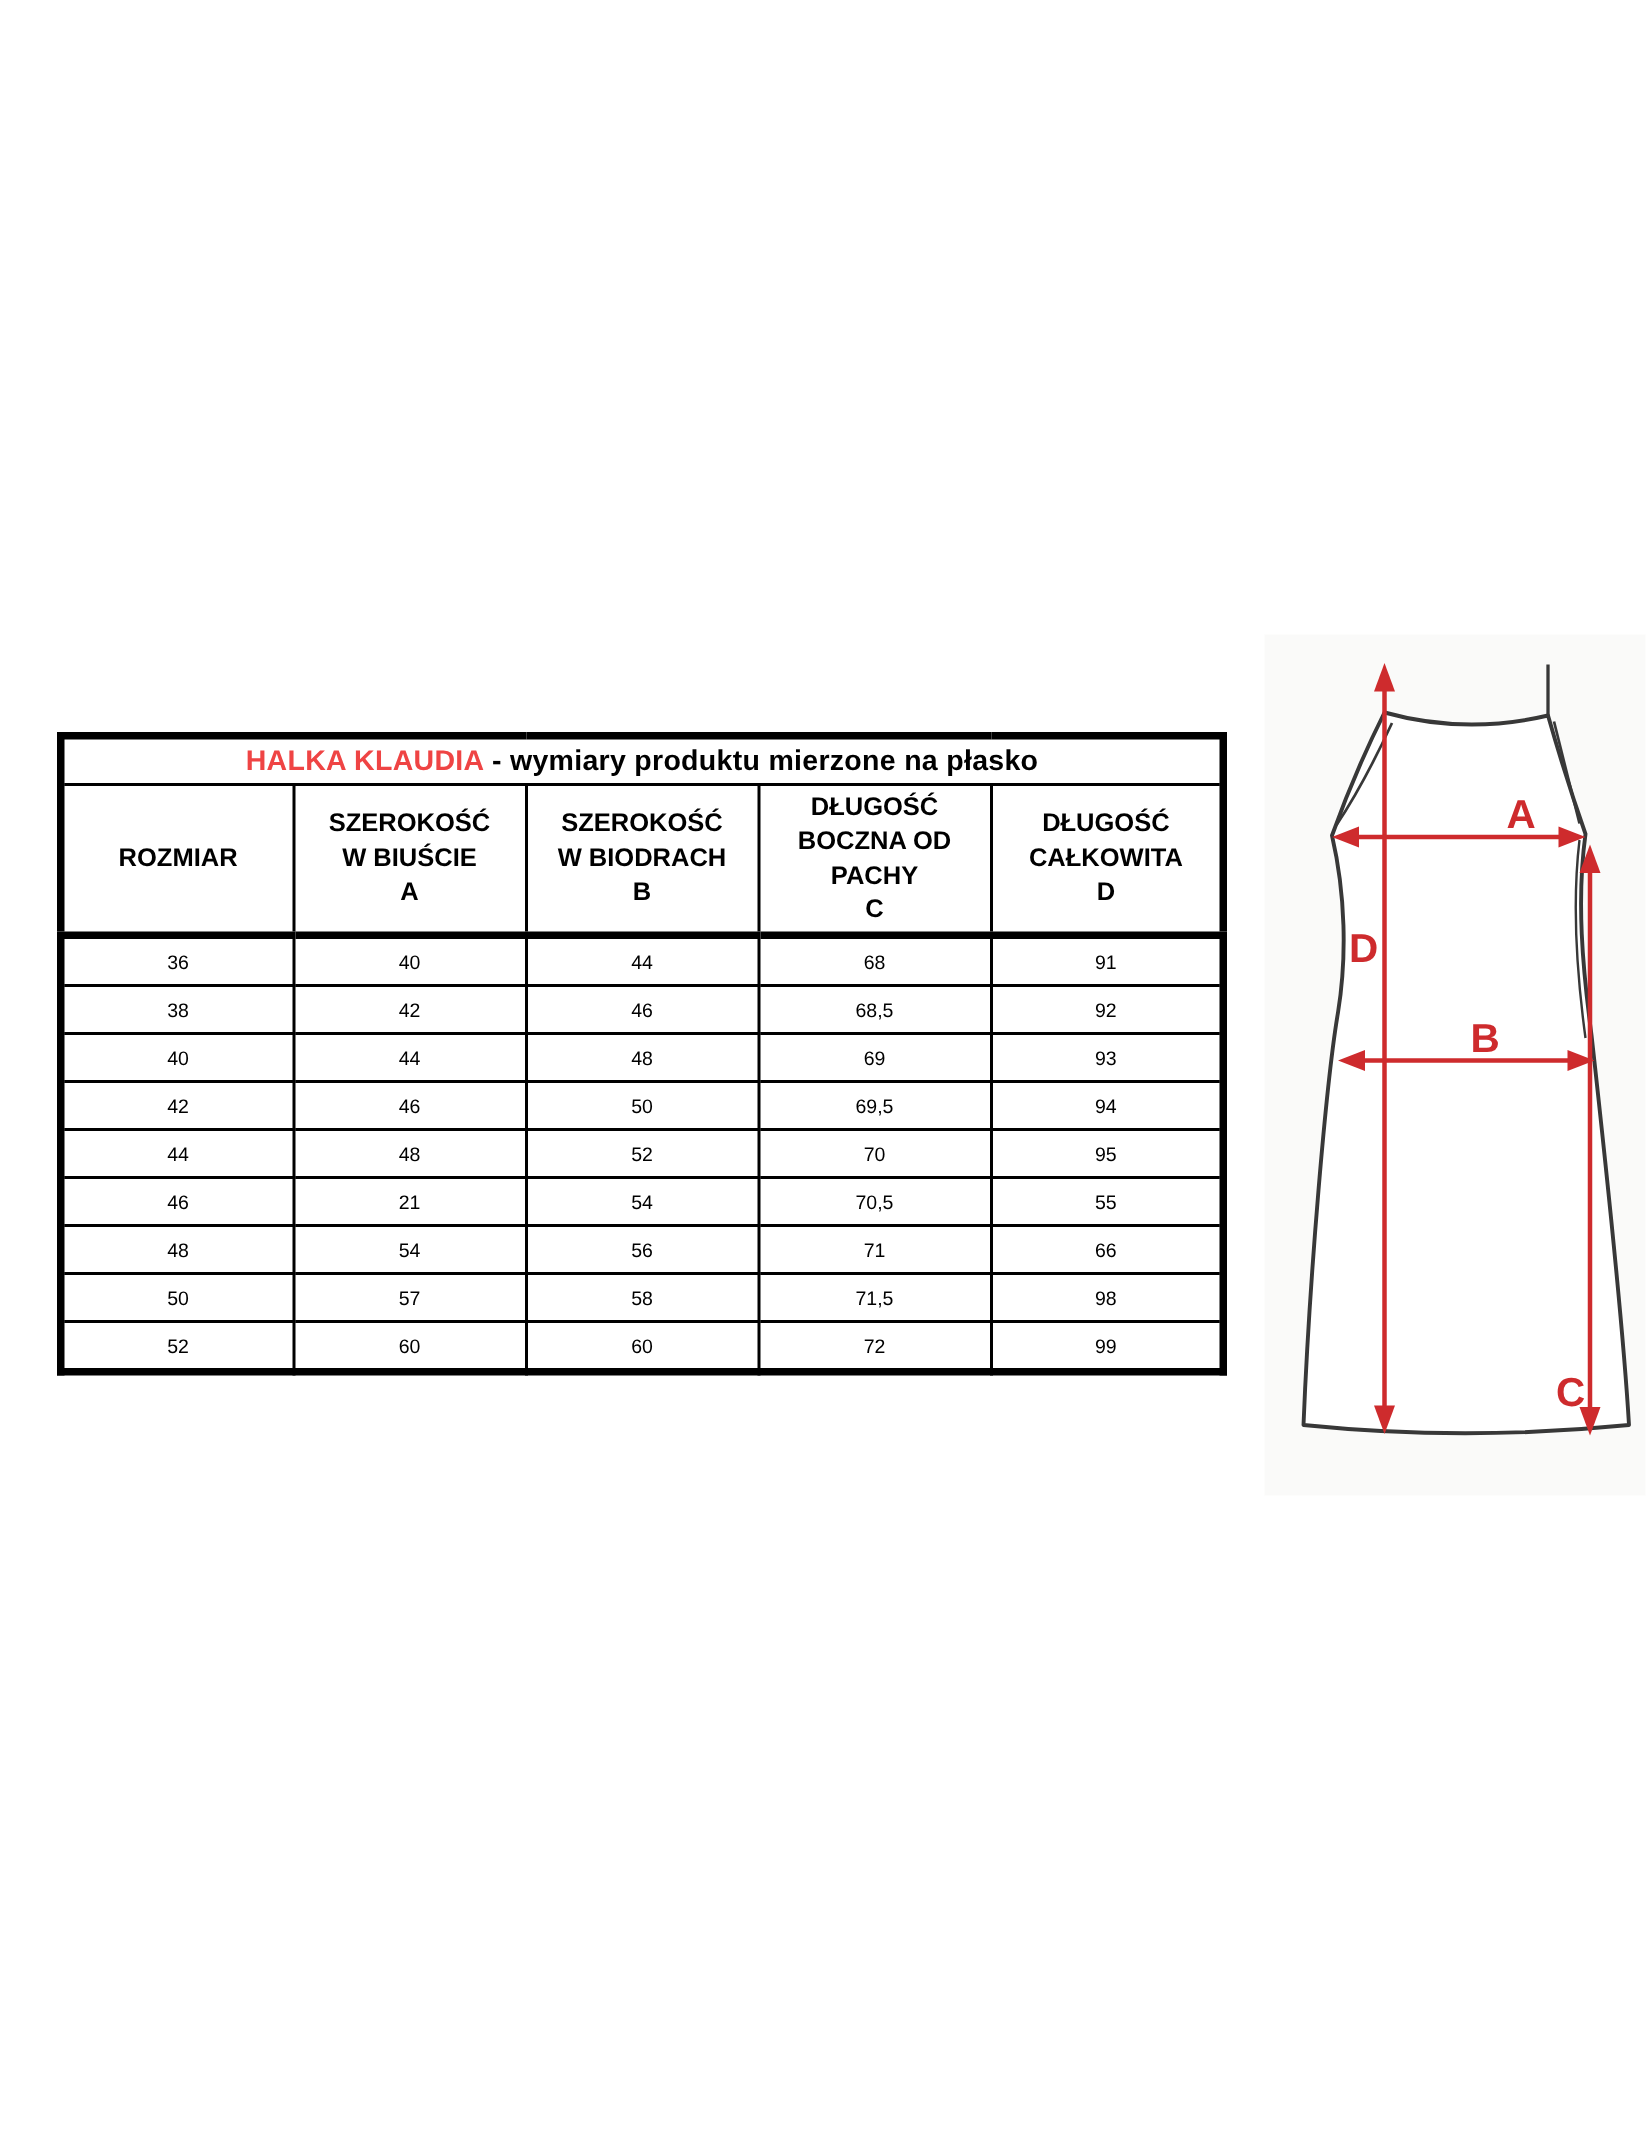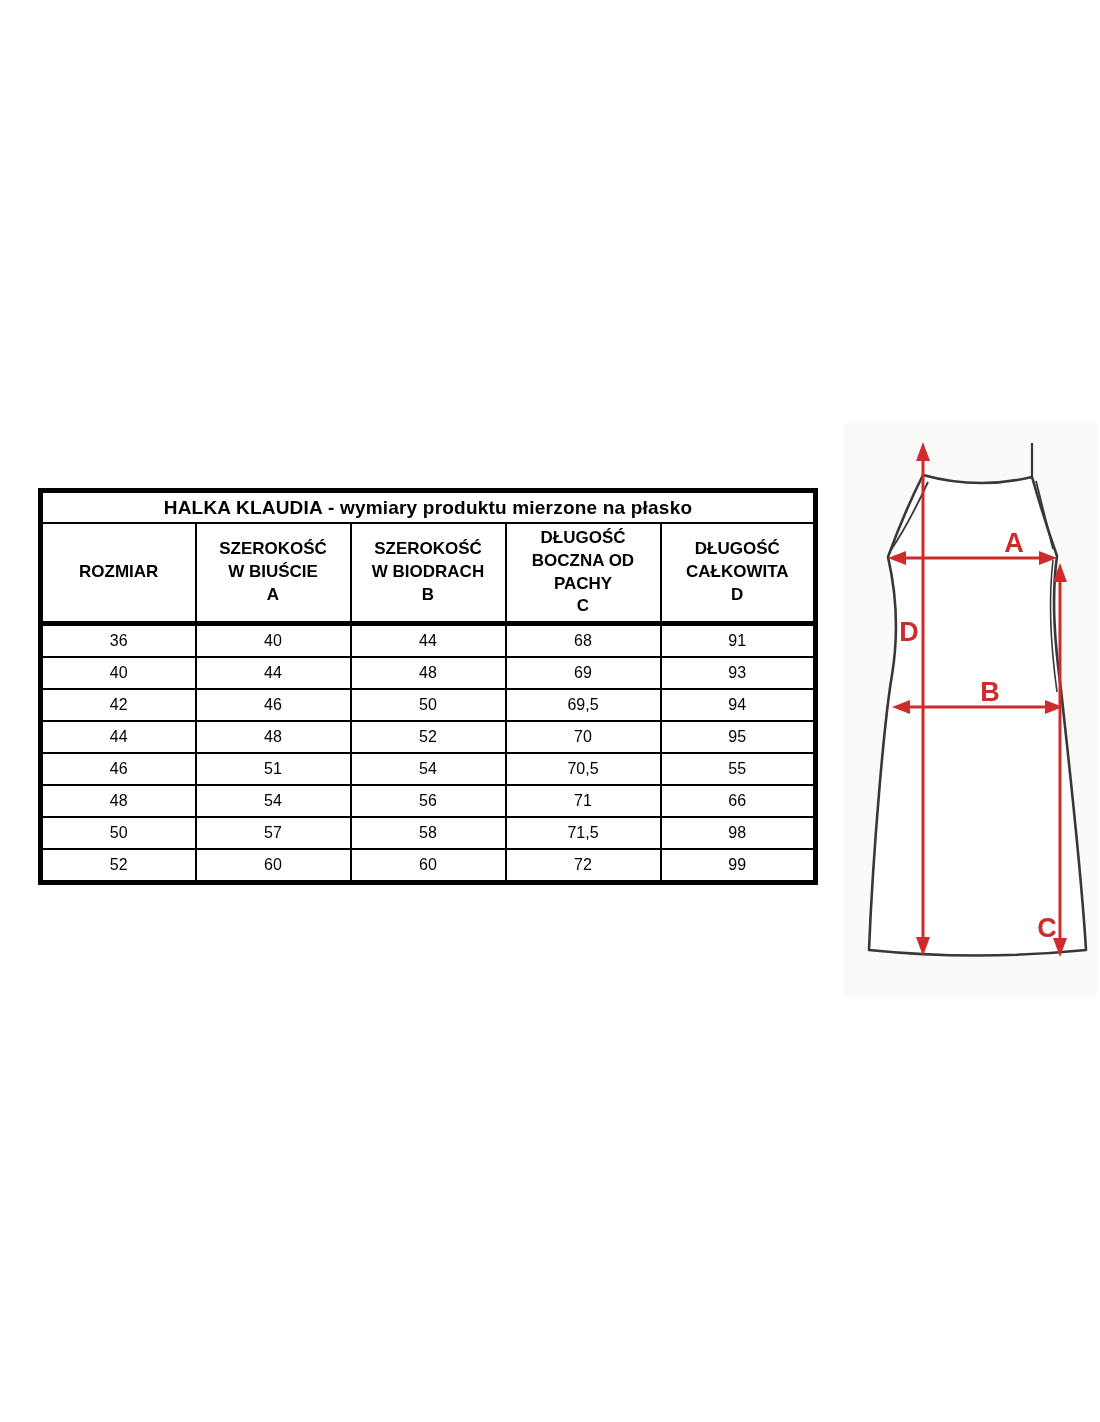--- a/index.html
+++ b/index.html
@@ -28,33 +28,33 @@
     vertical-align: middle;
     color: #000000;
   }
   tr.title-row th {
     height: 29px;
     font-size: 19px;
     font-weight: bold;
     border-bottom: 2px solid #000000;
     letter-spacing: 0.2px;
   }
-  tr.title-row .product-red { color: #000000; }
+  tr.title-row .product-red { color: #ef4444; }
   tr.title-row .title-rest { margin-left: 5px; color: #000000; }
   tr.header-row th {
     height: 97px;
     font-size: 17px;
     font-weight: bold;
     line-height: 1.35;
     white-space: pre-line;
     border-bottom: 5px solid #000000;
   }
   table.size-table td {
     height: 30px;
-    font-size: 16px;
+    font-size: 13px;
     font-weight: normal;
   }
   .tolerance {
     position: absolute;
     left: 38px;
     top: 929px;
     width: 780px;
     text-align: center;
     font-size: 18px;
     font-weight: bold;
@@ -105,20 +105,27 @@
     </thead>
     <tbody>
         <tr>
           <td>36</td>
           <td>40</td>
           <td>44</td>
           <td>68</td>
           <td>91</td>
         </tr>
         <tr>
+          <td>38</td>
+          <td>42</td>
+          <td>46</td>
+          <td>68,5</td>
+          <td>92</td>
+        </tr>
+        <tr>
           <td>40</td>
           <td>44</td>
           <td>48</td>
           <td>69</td>
           <td>93</td>
         </tr>
         <tr>
           <td>42</td>
           <td>46</td>
           <td>50</td>
@@ -127,21 +134,21 @@
         </tr>
         <tr>
           <td>44</td>
           <td>48</td>
           <td>52</td>
           <td>70</td>
           <td>95</td>
         </tr>
         <tr>
           <td>46</td>
-          <td>51</td>
+          <td>21</td>
           <td>54</td>
           <td>70,5</td>
           <td>55</td>
         </tr>
         <tr>
           <td>48</td>
           <td>54</td>
           <td>56</td>
           <td>71</td>
           <td>66</td>

